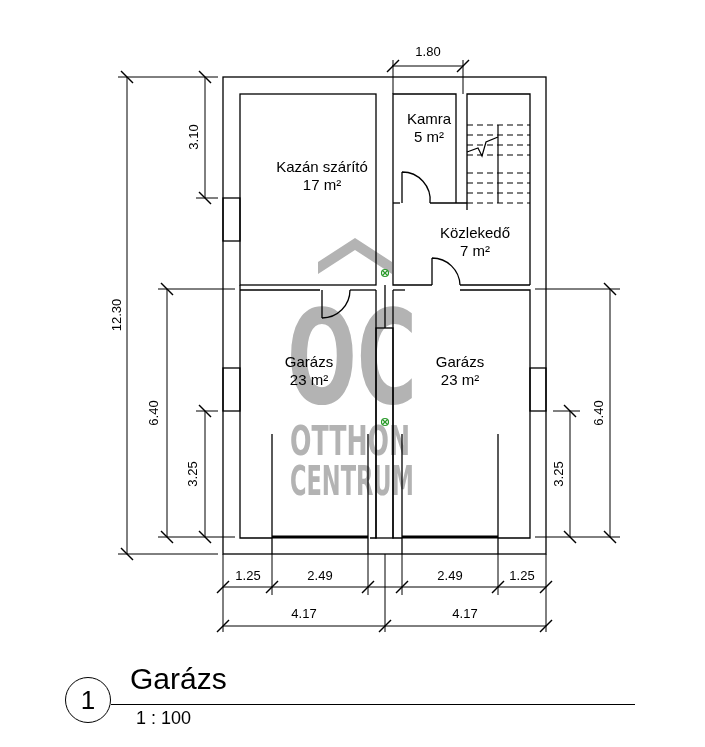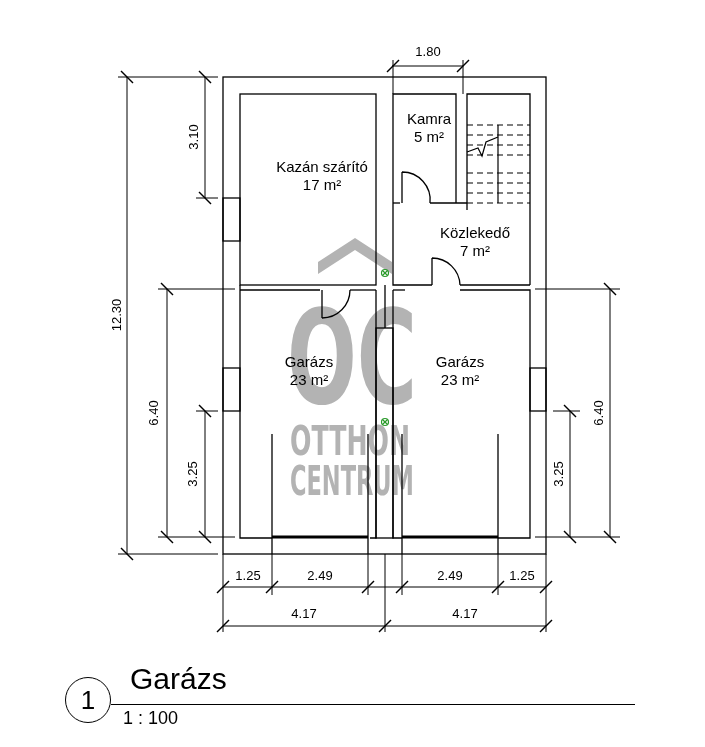--- a/index.html
+++ b/index.html
@@ -13,21 +13,21 @@
     .roomtxt { font-family: "Liberation Sans", sans-serif; font-size: 15px; fill: #000; }
     .wm { fill: #b3b3b3; }
     .wmtxt { font-family: "DejaVu Sans", sans-serif; font-weight: bold; fill: #b3b3b3; font-stretch: condensed; }
     .stair { stroke: #000; stroke-width: 1.2; fill: none; }
     .stairdash { stroke: #000; stroke-width: 1.2; fill: none; stroke-dasharray: 6 4; }
     .sensor { fill: none; stroke: #2a9a2a; stroke-width: 1.2; }
     .title-block { position: absolute; left: 65px; top: 660px; width: 590px; height: 80px; }
     .title-circle { position: absolute; left: 0; top: 17px; width: 46px; height: 46px; border: 1.3px solid #000; border-radius: 50%; box-sizing: border-box; display: flex; align-items: center; justify-content: center; font-size: 26px; color: #000; }
     .title-name { position: absolute; left: 65px; top: 2px; font-size: 30px; color: #000; }
     .title-line { position: absolute; left: 46px; top: 44px; width: 524px; border-top: 1.3px solid #000; }
-    .title-scale { position: absolute; left: 58px; top: 48px; font-size: 18px; color: #000; }
+    .title-scale { position: absolute; left: 71px; top: 48px; font-size: 18px; color: #000; }
   </style>
 </head>
 <body>
 
 <svg width="705" height="747" viewBox="0 0 705 747" xmlns="http://www.w3.org/2000/svg">
 
   <g>
     <polygon class="wm" points="318,262 355,238 392,262 392,274 355,250 318,274"></polygon>
     <text class="wmtxt" x="287" y="403" font-size="130" textLength="130" lengthAdjust="spacingAndGlyphs">OC</text>
     <text class="wmtxt" x="290" y="455" font-size="40" textLength="120" lengthAdjust="spacingAndGlyphs">OTTHON</text>

